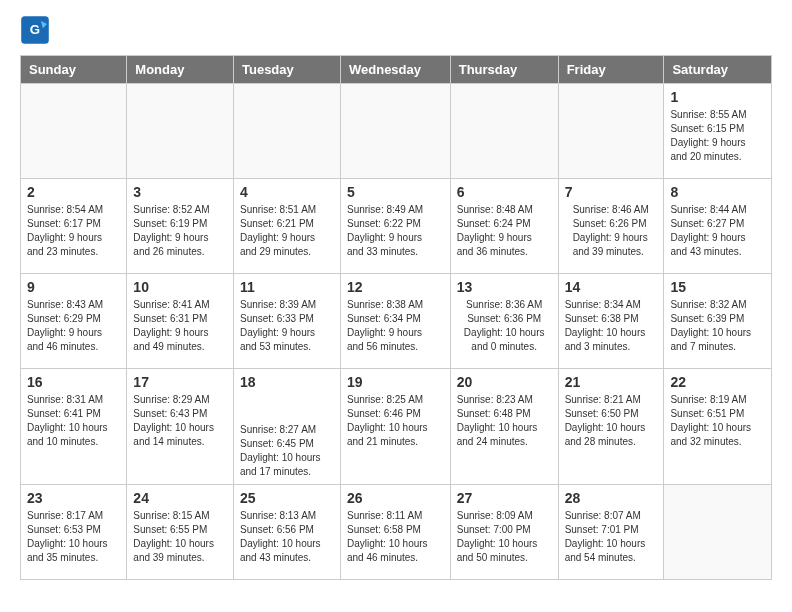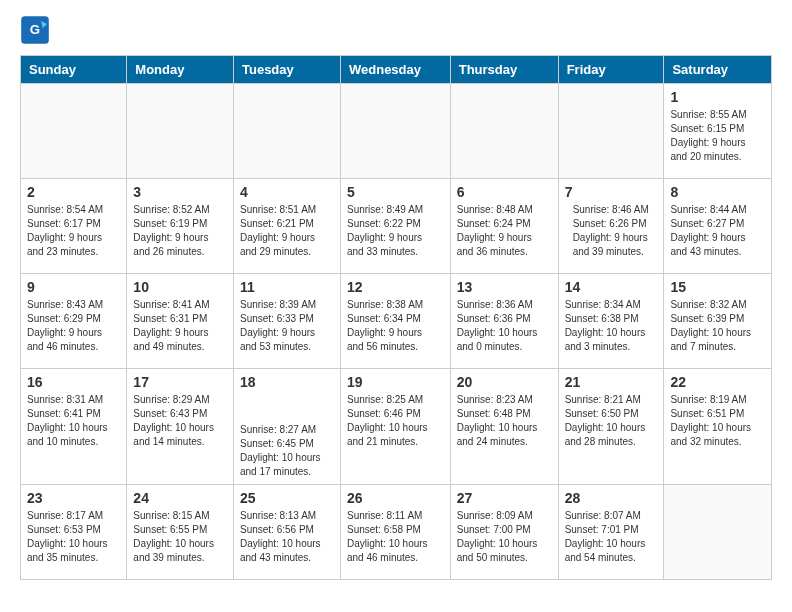--- a/index.html
+++ b/index.html
@@ -7,21 +7,21 @@
     .page { width: 792px; padding: 15px 20px; }
     .header { display: flex; justify-content: space-between; align-items: flex-start; margin-bottom: 10px; }
     .logo { display: flex; align-items: center; }
     .logo-text { font-size: 18px; font-weight: bold; color: #333; line-height: 1.1; }
     .logo-text span { color: #1a6bb5; }
     .logo-icon { width: 30px; height: 30px; margin-right: 4px; }
     .title-area { text-align: right; }
     .month-title { font-size: 38px; font-weight: bold; color: #333; }
     .subtitle { font-size: 16px; color: #555; }
     .calendar { width: 100%; border-collapse: collapse; }
-    .calendar th { background: #0369a1; color: #fff; text-align: left; padding: 6px 8px; font-size: 13px; font-weight: bold; border: 1px solid #ccc; }
+    .calendar th { background: #737373; color: #fff; text-align: left; padding: 6px 8px; font-size: 13px; font-weight: bold; border: 1px solid #ccc; }
     .calendar td { border: 1px solid #ccc; vertical-align: top; padding: 5px 6px; width: 113px; min-height: 90px; font-size: 11px; color: #333; background: #fff; }
     .calendar td.empty { background: #f9f9f9; }
     .day-num { font-size: 14px; font-weight: bold; margin-bottom: 3px; }
     .day-info { font-size: 10px; line-height: 1.4; color: #333; }
     .calendar tbody tr { height: 95px; }
   </style>
 </head>
 <body>
 
 <div class="page">
@@ -146,21 +146,21 @@
           </td>
           <td>
             <div class="day-num">12</div>
             <div class="day-info" style="white-space: pre-line;">Sunrise: 8:38 AM
 Sunset: 6:34 PM
 Daylight: 9 hours
 and 56 minutes.</div>
           </td>
           <td>
             <div class="day-num">13</div>
-            <div class="day-info" style="white-space: pre-line;">Sunrise: 8:36 AM
+            <div class="day-info" style="white-space: pre-line; text-align: center;">Sunrise: 8:36 AM
 Sunset: 6:36 PM
 Daylight: 10 hours
 and 0 minutes.</div>
           </td>
           <td>
             <div class="day-num">14</div>
             <div class="day-info" style="white-space: pre-line;">Sunrise: 8:34 AM
 Sunset: 6:38 PM
 Daylight: 10 hours
 and 3 minutes.</div>

